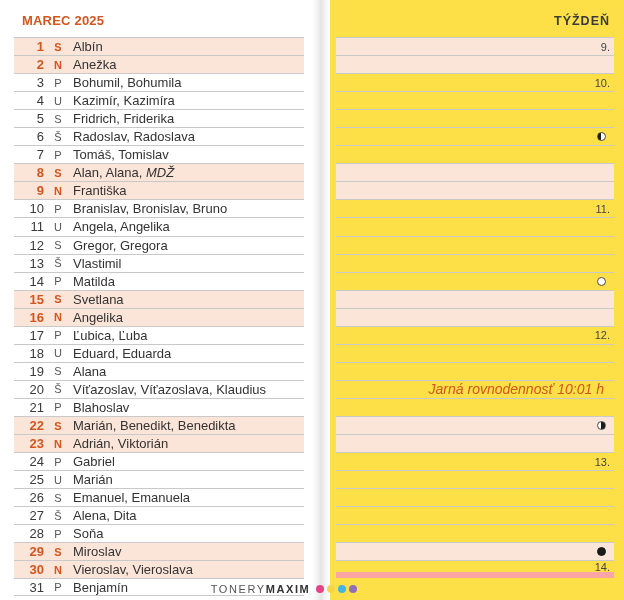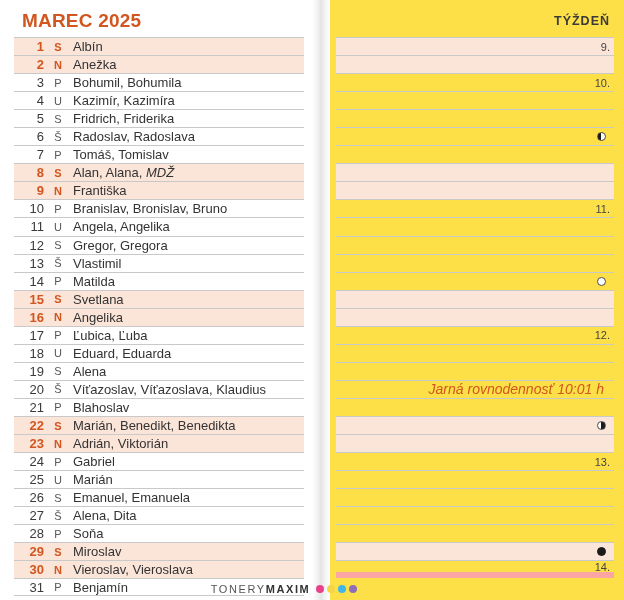--- a/index.html
+++ b/index.html
@@ -25,21 +25,21 @@
     width: 312px;
     height: 600px;
     box-sizing: border-box;
     padding: 10px 8px 0 14px;
     position: relative;
     background: #ffffff;
   }
   .month-title {
     color: #d2561f;
     font-weight: bold;
-    font-size: 19px;
+    font-size: 13px;
     letter-spacing: 0.2px;
     padding-left: 8px;
     margin-bottom: 5px;
     height: 22px;
     line-height: 22px;
   }
   .days {
     display: flex;
     flex-direction: column;
   }
@@ -308,21 +308,21 @@
           <div class="names"><span>Ľubica, Ľuba</span></div>
         </div>
         <div class="day-row">
           <div class="daynum">18</div>
           <div class="dayabbr">U</div>
           <div class="names"><span>Eduard, Eduarda</span></div>
         </div>
         <div class="day-row">
           <div class="daynum">19</div>
           <div class="dayabbr">S</div>
-          <div class="names"><span>Alena</span></div>
+          <div class="names"><span>Alana</span></div>
         </div>
         <div class="day-row">
           <div class="daynum">20</div>
           <div class="dayabbr">Š</div>
           <div class="names"><span>Víťazoslav, Víťazoslava, Klaudius</span></div>
         </div>
         <div class="day-row">
           <div class="daynum">21</div>
           <div class="dayabbr">P</div>
           <div class="names"><span>Blahoslav</span></div>

